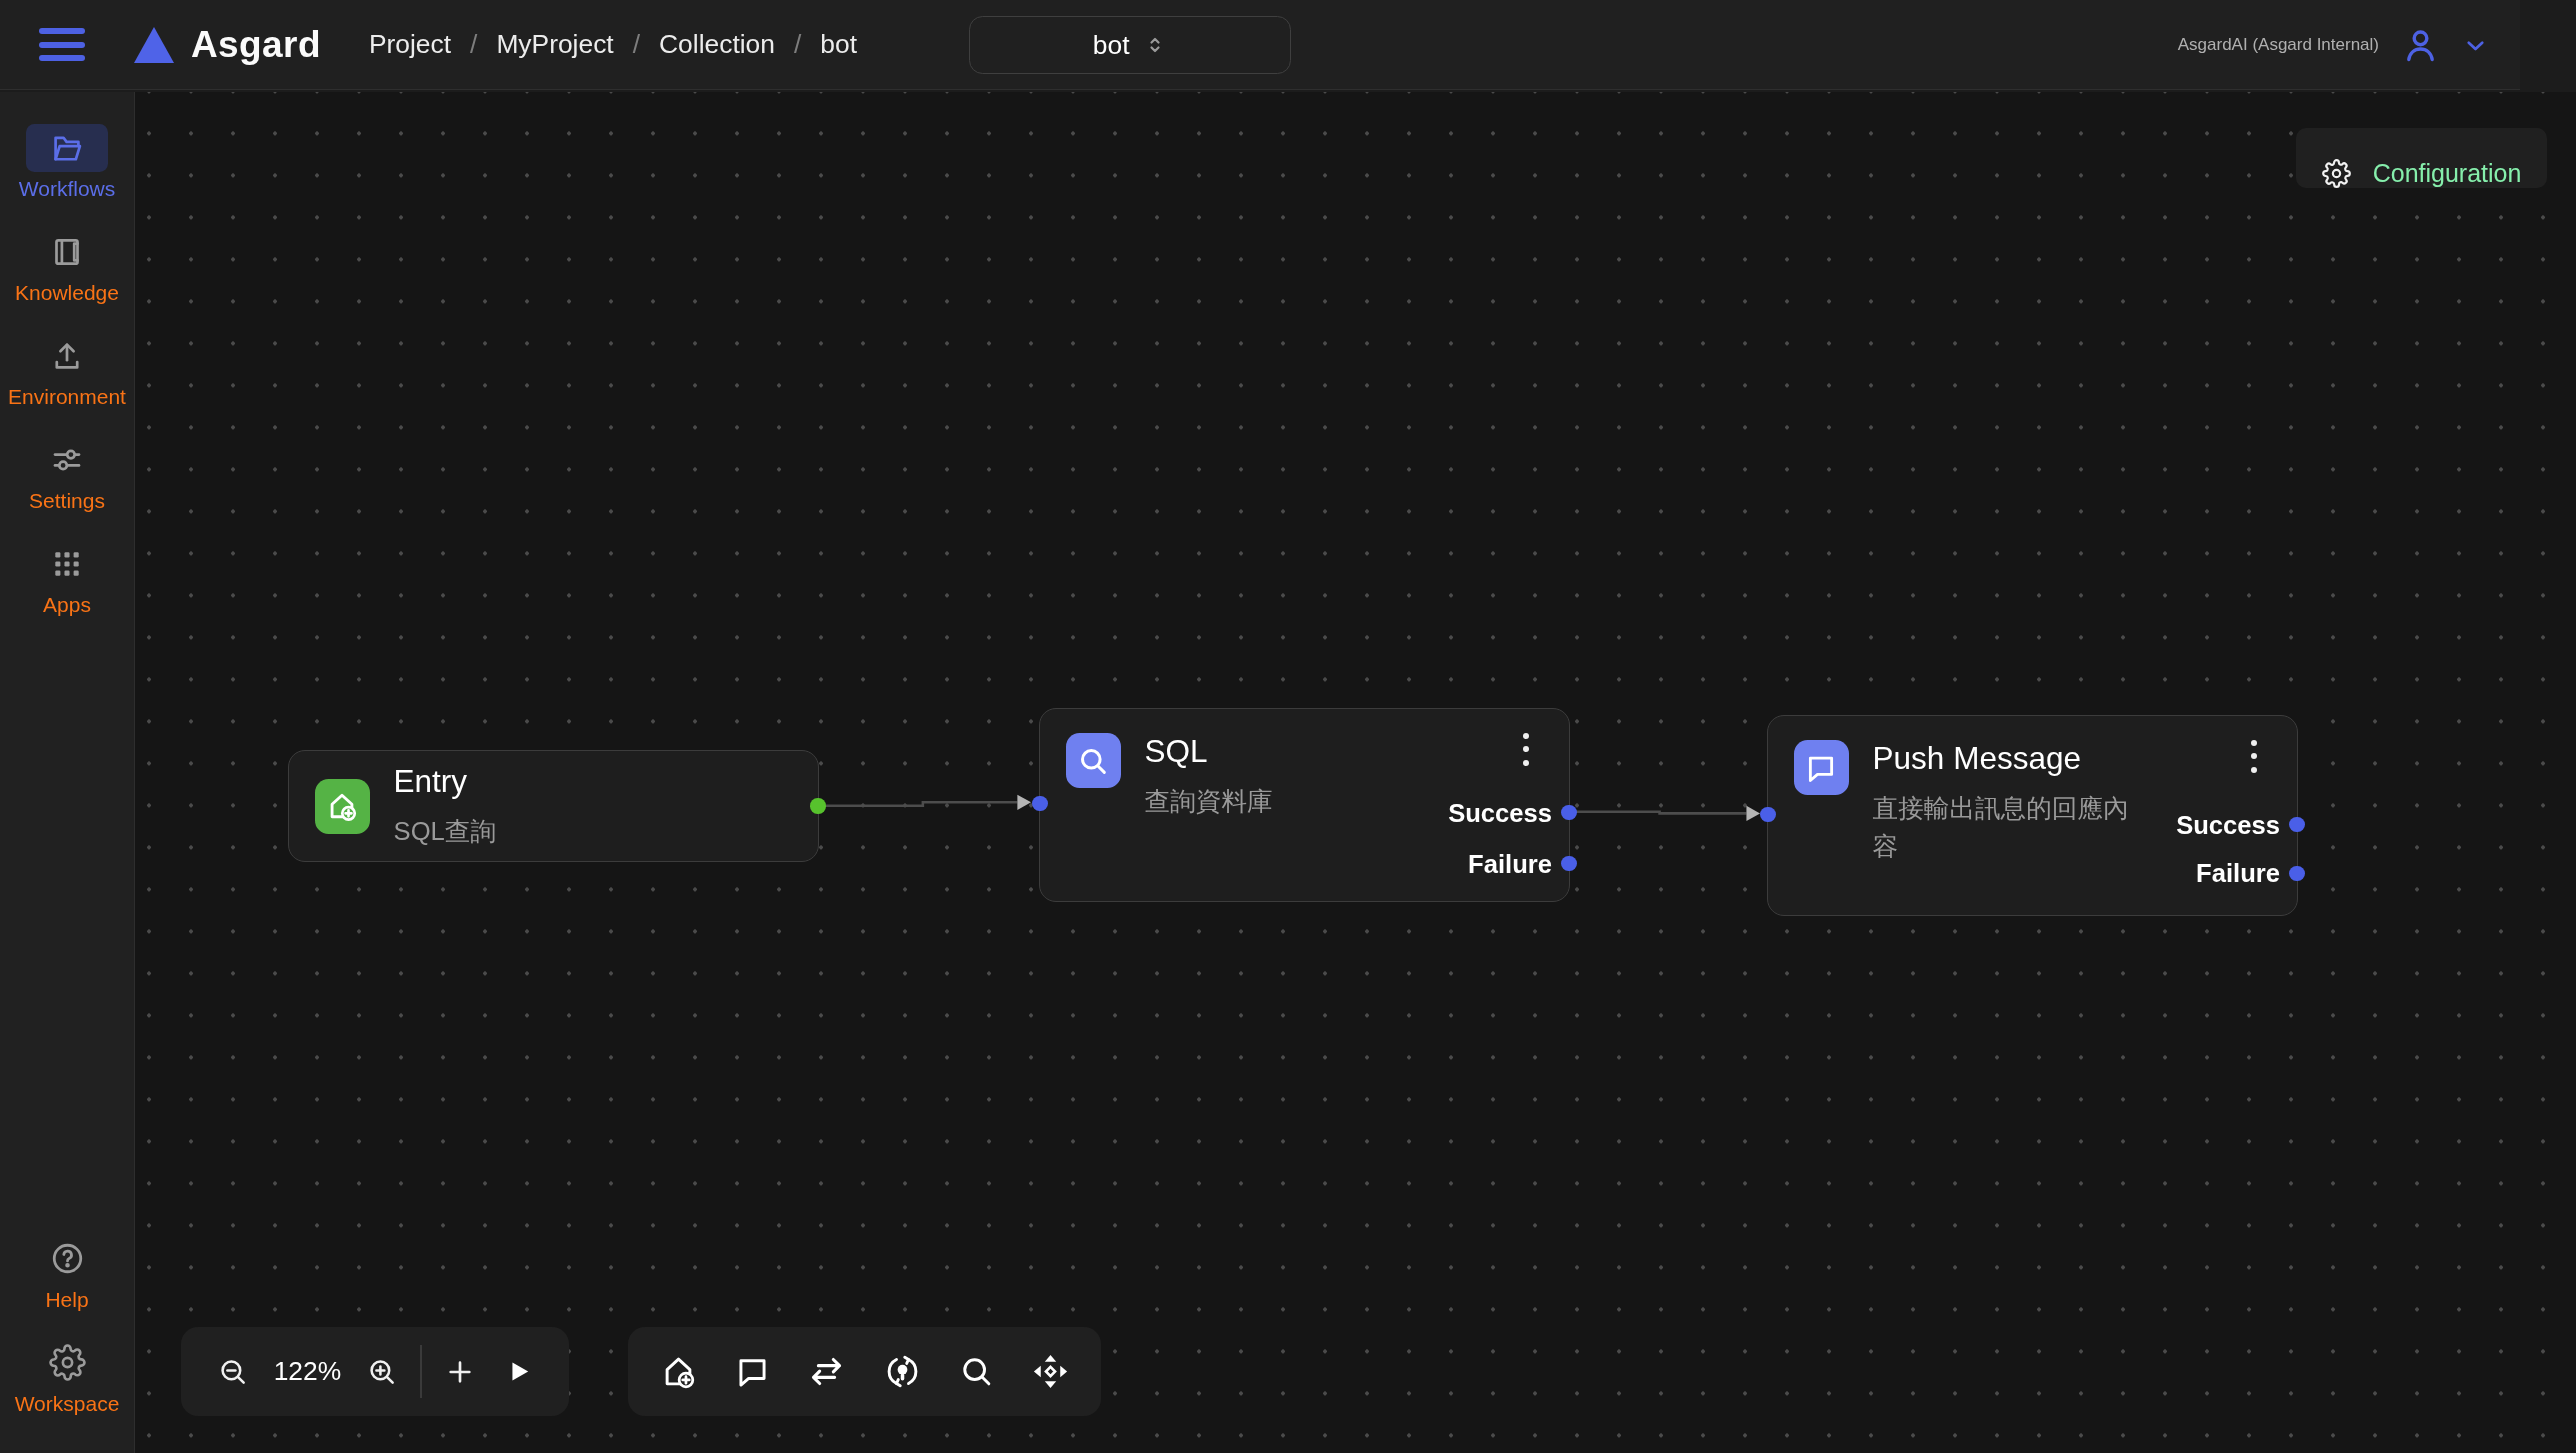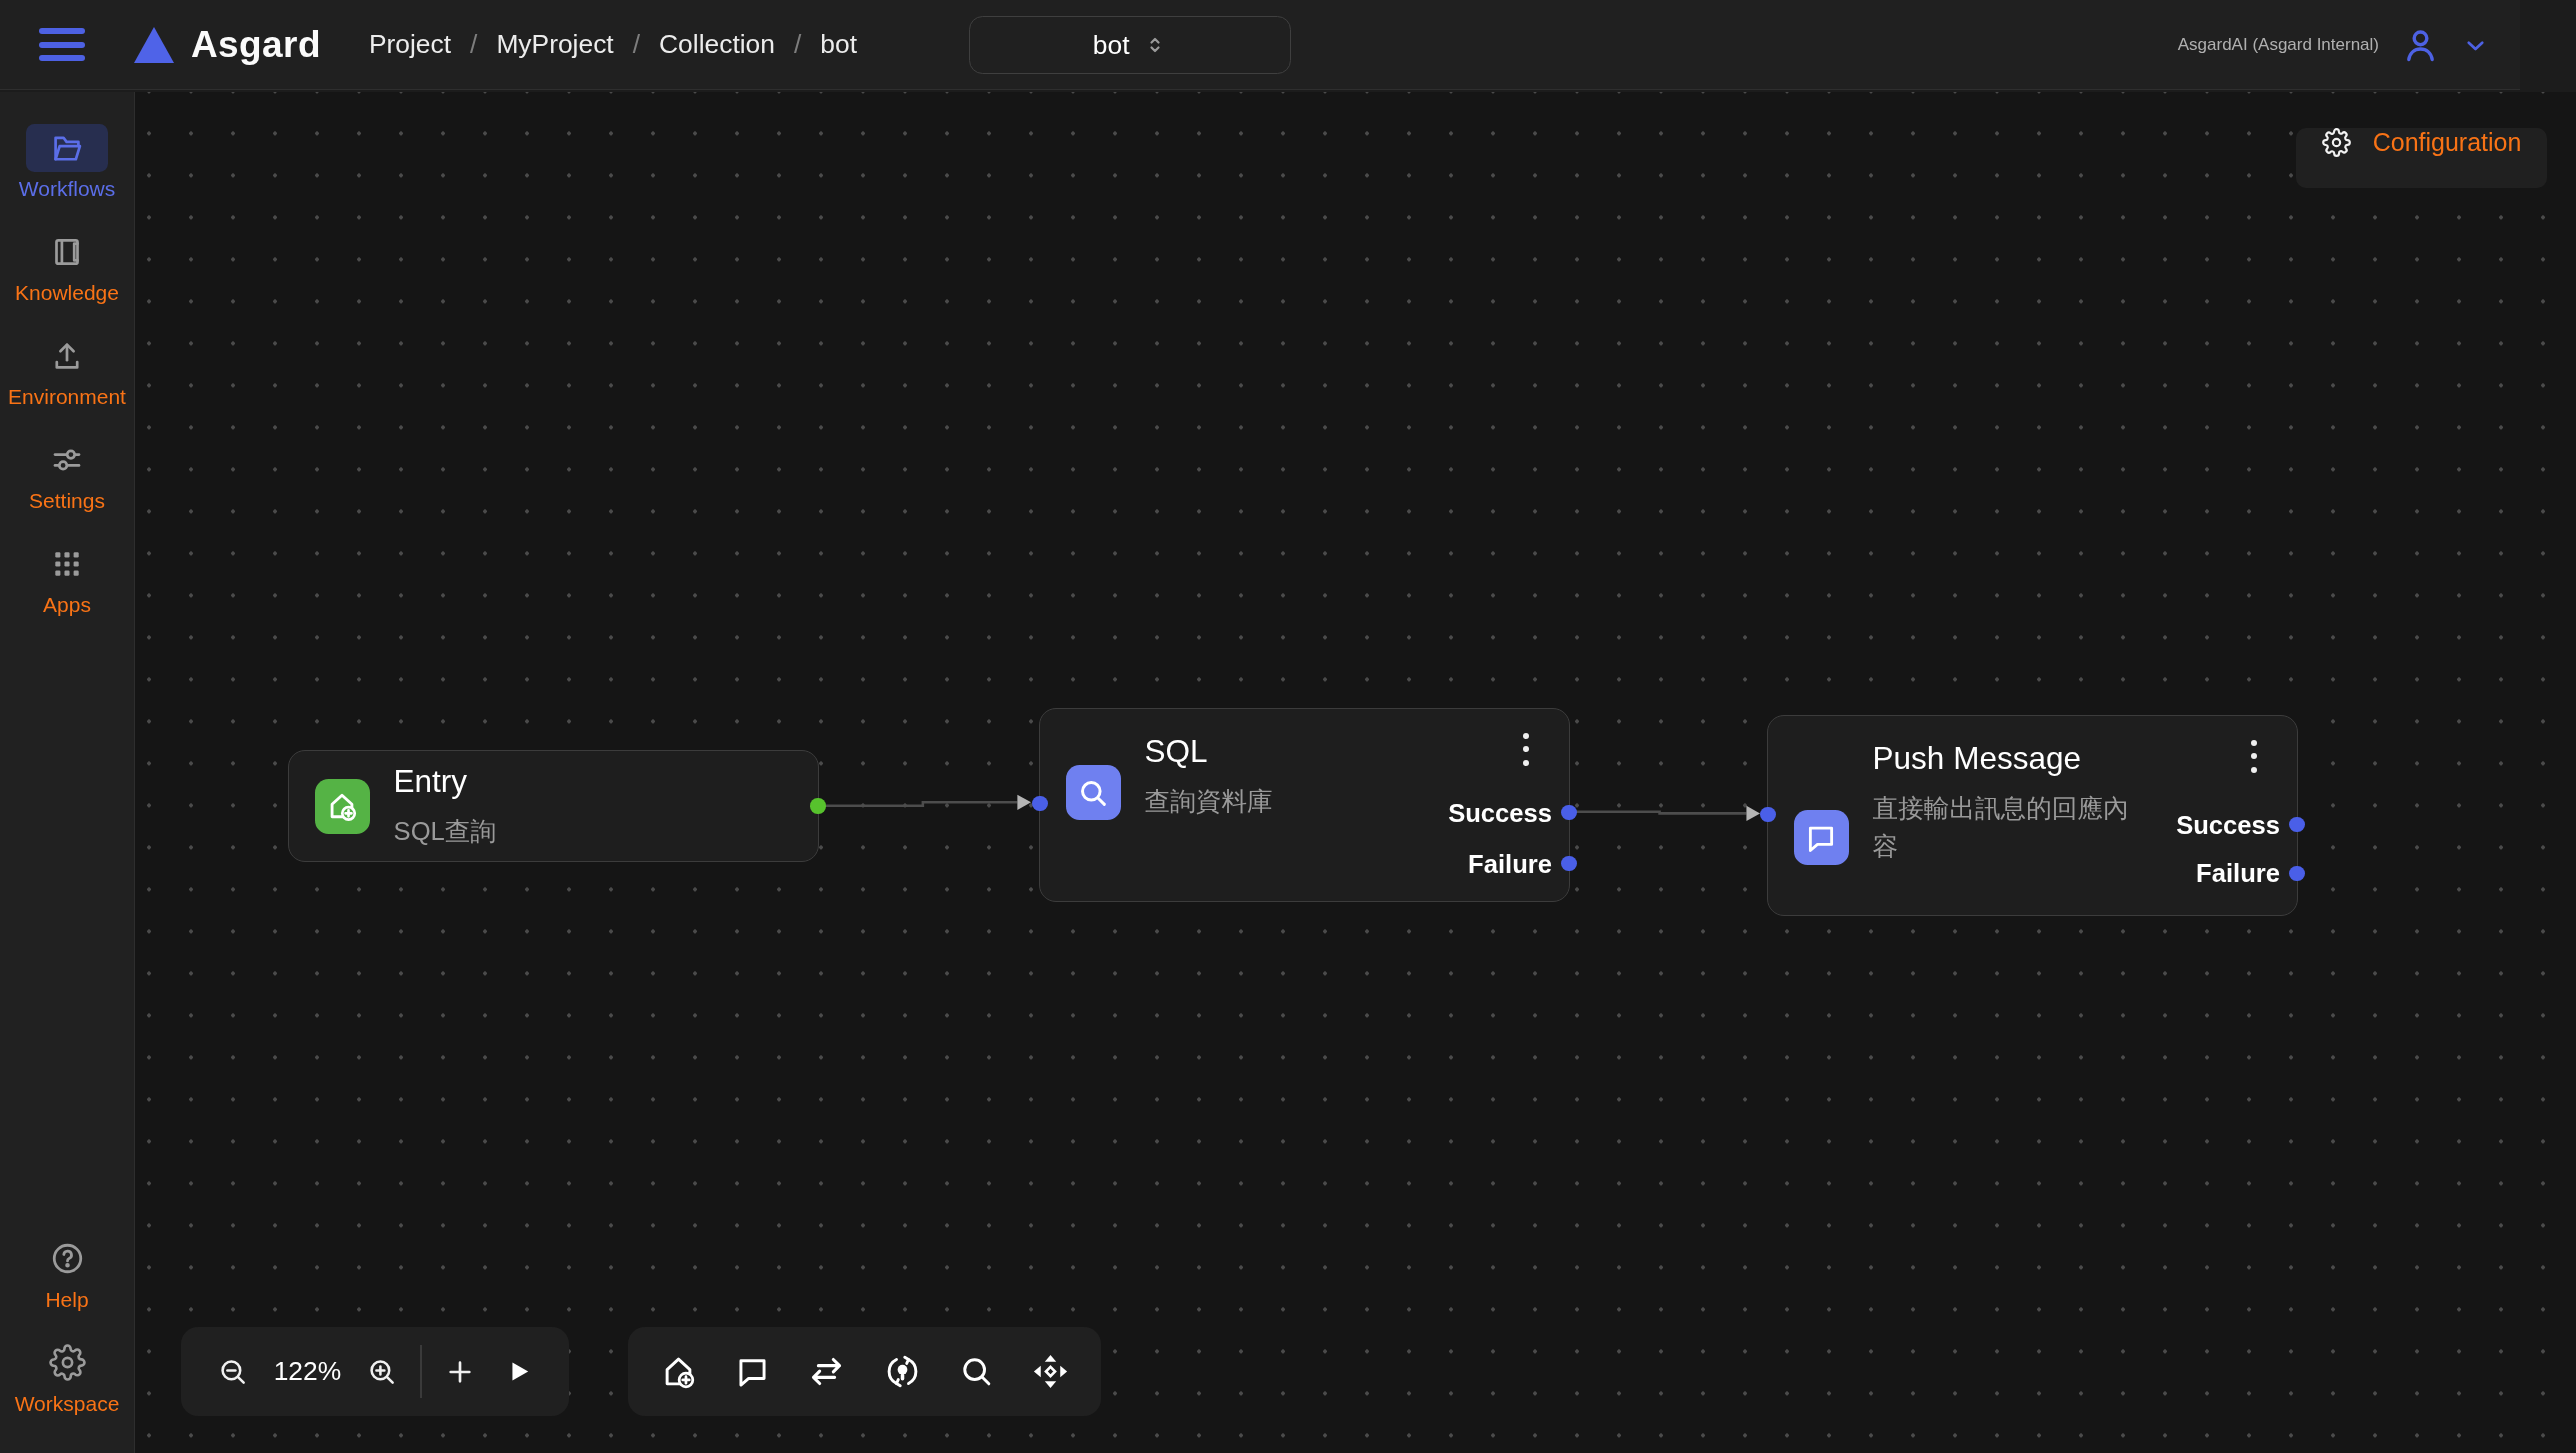--- a/index.html
+++ b/index.html
@@ -41,27 +41,27 @@
   .side-footer { margin-top:auto; padding-bottom:37px; display:flex; flex-direction:column; align-items:center; }
 
   
   .canvas { position:absolute; left:135px; top:92px; width:2441px; height:1361px;
     background:#151515;
     background-image:radial-gradient(circle, #4a4a4a 1.7px, transparent 2px);
     background-size:42px 42px; background-position:35px 20.4px; }
   .edges { position:absolute; left:0; top:0; width:2441px; height:1361px; pointer-events:none; }
 
   .config-btn { position:absolute; top:36px; right:29px; height:60px; padding:0 25.6px;
-    background:#202020; border-radius:10.2px; display:flex; align-items:flex-start; gap:22px;
-    color:#f97316; font-size:25px; cursor:pointer; }
+    background:#202020; border-radius:10.2px; display:flex; align-items:flex-end; gap:22px;
+    color:#86efac; font-size:25px; cursor:pointer; }
 
   
   .node { position:absolute; width:531px; background:#1e1e1e; border:1.7px solid #3c3c3c;
     border-radius:17px; cursor:pointer; }
-  .node-head { display:flex; align-items:flex-end; gap:24px; padding:24px 25.6px 0 25.6px; }
+  .node-head { display:flex; align-items:flex-start; gap:24px; padding:24px 25.6px 0 25.6px; }
   .node.center-head .node-head { align-items:center; height:100%; padding:0 25.6px; }
   .node-tile { flex:none; width:55px; height:55px; border-radius:13.6px;
     display:flex; align-items:center; justify-content:center; }
   .tile-green { background:#55b345; }
   .tile-blue  { background:#6f80f0; }
   .node-texts { display:flex; flex-direction:column; }
   .node-title { color:#ffffff; font-size:31.5px; font-weight:500; line-height:37px; }
   .node-sub { color:#9a9a9a; font-size:25.6px; line-height:38px; margin-top:12px; max-width:266px; }
   .kebab { position:absolute; top:20.4px; right:37px; display:flex; flex-direction:column;
     gap:7.7px; padding:3.4px; cursor:pointer; }

